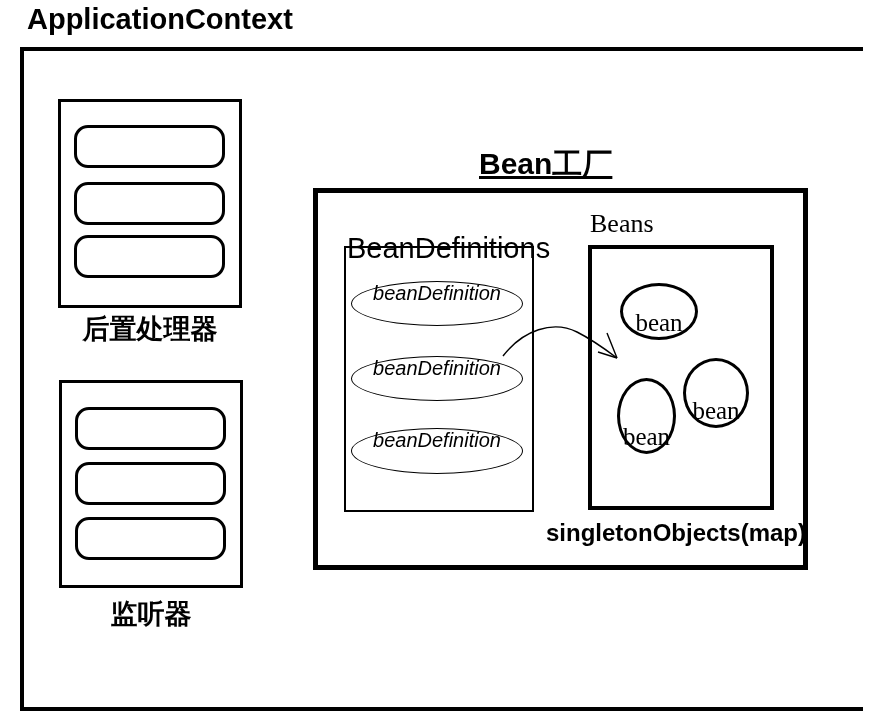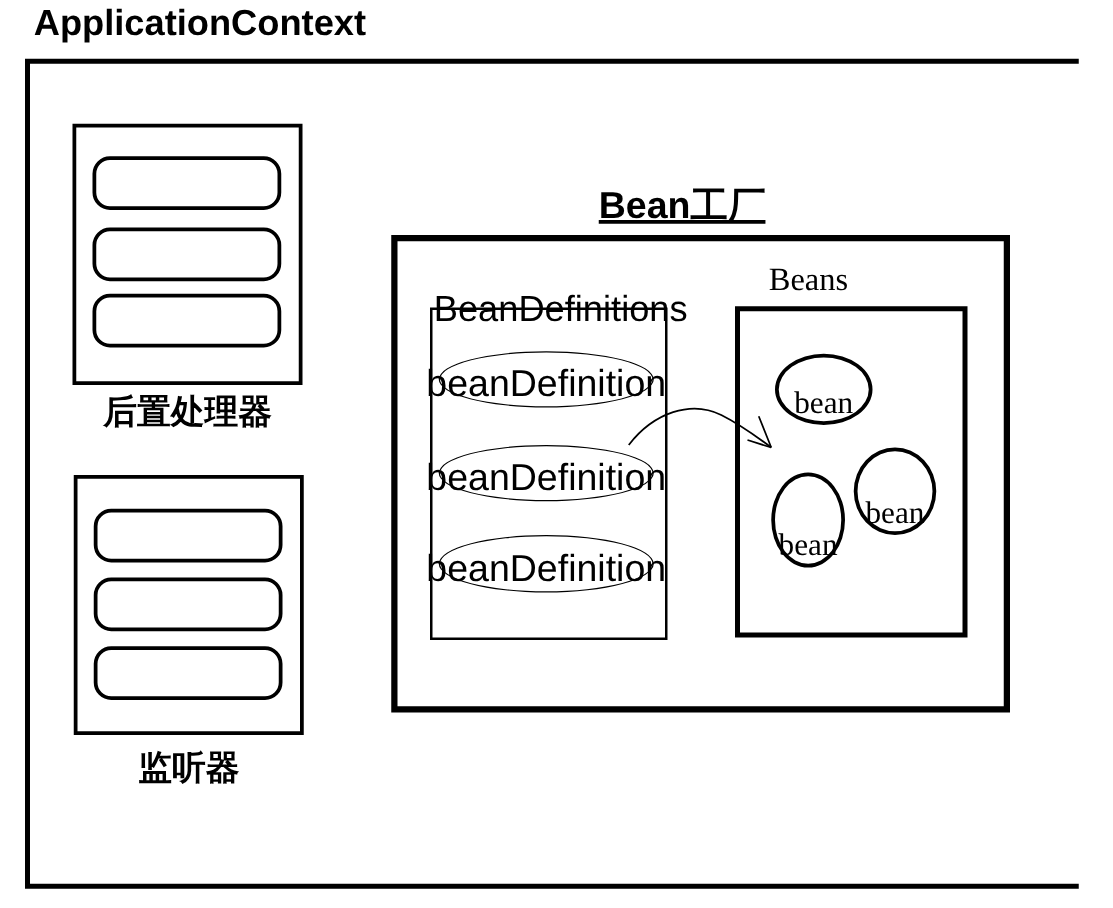--- a/index.html
+++ b/index.html
@@ -20,27 +20,27 @@
   .ls-box .s1{top:24px;} .ls-box .s2{top:79px;} .ls-box .s3{top:134px;}
   .group-label{font-size:27px;font-weight:bold;text-align:center;}
   .pp-label{left:58px;top:311px;width:184px;}
   .ls-label{left:59px;top:596px;width:184px;}
 
   .bf-title{left:479px;top:144px;font-size:30px;font-weight:bold;text-decoration:underline;}
   .bf-box{left:313px;top:188px;width:495px;height:382px;border:5px solid #000;}
 
   .bd-label{left:347px;top:232px;font-size:29px;text-align:center;}
   .bd-box{left:344px;top:246px;width:190px;height:266px;border:2px solid #000;}
-  .bd-ellipse{display:flex;align-items:flex-end;justify-content:center;
-    border:1.5px solid #000;border-radius:50%;font-size:30px;white-space:nowrap;background:#fff;}
+  .bd-ellipse{display:flex;align-items:flex-start;justify-content:center;
+    border:1.5px solid #000;border-radius:50%;font-size:20px;white-space:nowrap;background:#fff;font-style:italic;}
   .bd1{left:351px;top:281px;width:172px;height:45px;}
   .bd2{left:351px;top:356px;width:172px;height:45px;}
   .bd3{left:351px;top:428px;width:172px;height:46px;}
 
-  .beans-label{left:590px;top:209px;font-size:26px;font-family:"Liberation Serif",serif;margin-left:25px;}
+  .beans-label{left:590px;top:209px;font-size:26px;font-family:"Liberation Serif",serif;}
   .beans-box{left:588px;top:245px;width:186px;height:265px;border:4px solid #000;}
   .bean-ellipse{display:flex;align-items:flex-end;justify-content:center;
     border:3.5px solid #000;border-radius:50%;font-size:25px;
     font-family:"Liberation Serif",serif;white-space:nowrap;background:#fff;}
   .bean1{left:620px;top:283px;width:78px;height:57px;}
   .bean2{left:683px;top:358px;width:66px;height:70px;}
   .bean3{left:617px;top:378px;width:59px;height:76px;}
 
   .singleton-label{left:310px;top:519px;width:496px;text-align:right;
     font-size:24px;font-weight:bold;}
@@ -90,19 +90,20 @@
   <div class="abs bean-ellipse bean1">
     <span>bean</span>
   </div>
   <div class="abs bean-ellipse bean2">
     <span>bean</span>
   </div>
   <div class="abs bean-ellipse bean3">
     <span>bean</span>
   </div>
 
+  <div class="abs singleton-label">singletonObjects(map)</div>
 
   <svg class="abs arrow-svg" viewBox="0 0 135 55" xmlns="http://www.w3.org/2000/svg">
     <path d="M 8 44 C 28 18, 58 8, 82 20 C 96 27, 110 37, 122 46" fill="none" stroke="#000" stroke-width="1.4"></path>
     <path d="M 122 46 L 112 21 M 122 46 L 103 40" fill="none" stroke="#000" stroke-width="1.4"></path>
   </svg>
 
 </div>
 
 </body></html>

